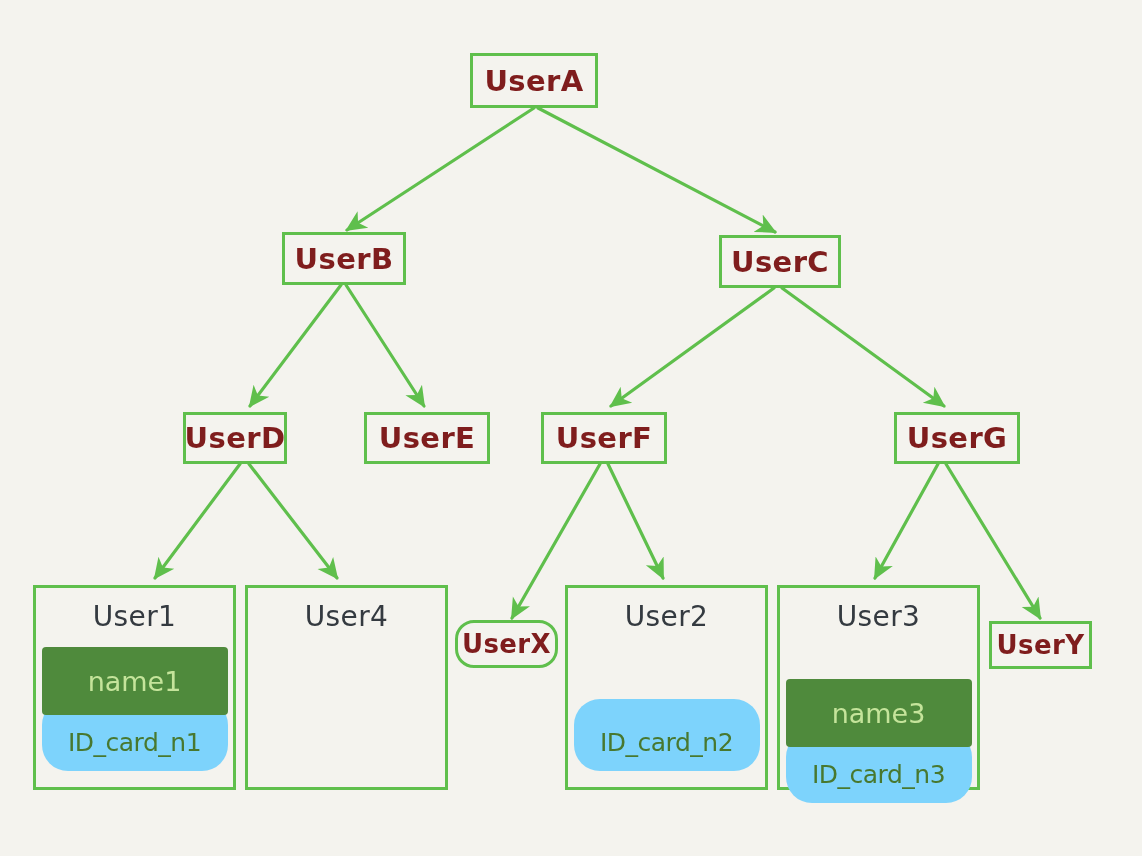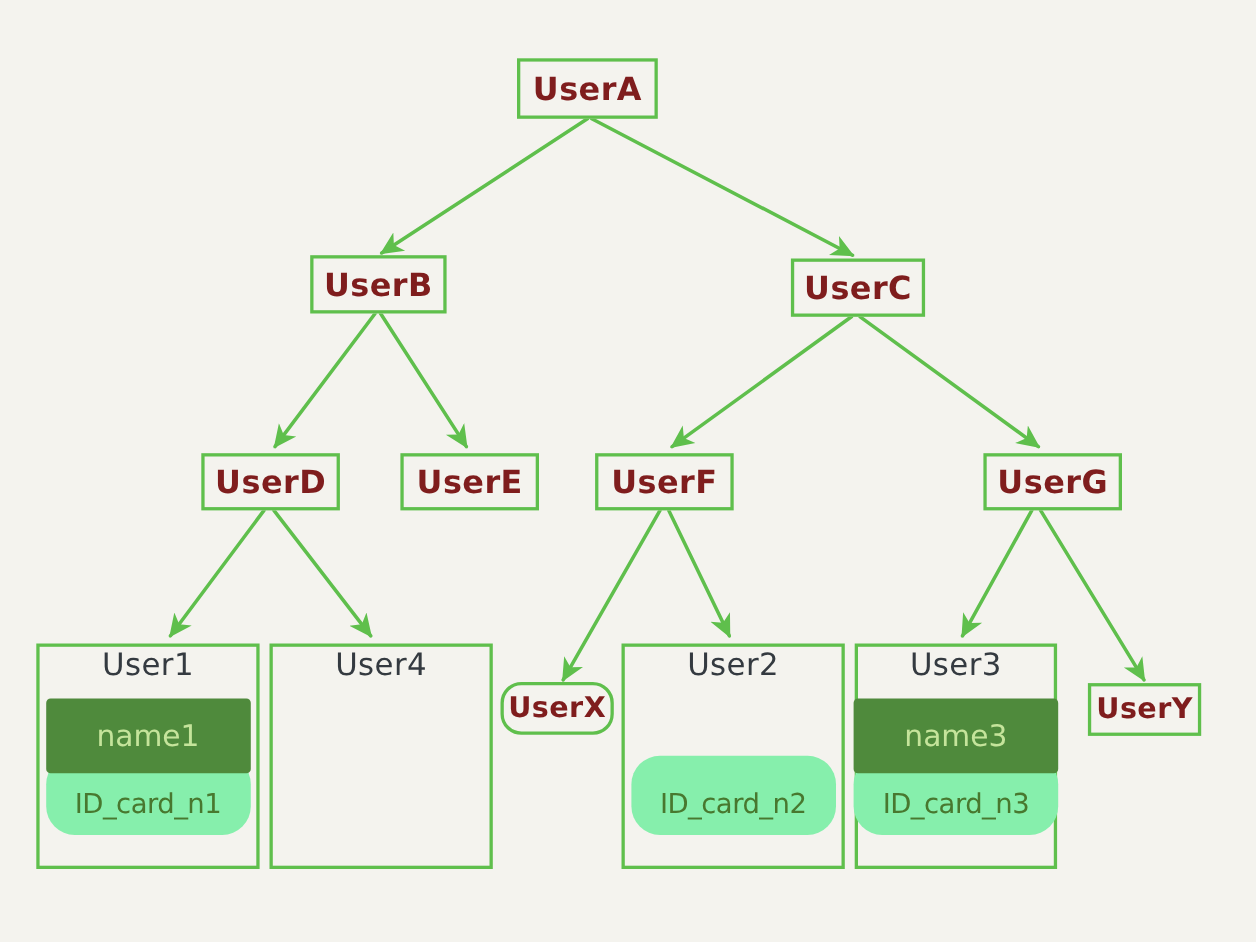--- a/index.html
+++ b/index.html
@@ -48,20 +48,21 @@
   }
   
   .leaf {
     position: absolute;
     box-sizing: border-box;
     border: 3px solid #5fbf4c;
     background: #f4f3ee;
     display: flex;
     flex-direction: column;
     align-items: center;
+    padding-top: 12px;
   }
   .leaf-title {
     color: #343a40;
     font-family: "DejaVu Sans", sans-serif;
     font-size: 28px;
     letter-spacing: 0.4px;
     margin-bottom: 14px;
     white-space: nowrap;
   }
   .pill-stack {
@@ -87,21 +88,21 @@
     background: #4f8a3c;
     color: #c5e49b;
     font-size: 27px;
     z-index: 2;
   }
   .pill-id {
     top: 52px;
     width: 186px;
     height: 72px;
     border-radius: 26px;
-    background: #86efac;
+    background: #7dd3fc;
     color: #48782f;
     font-size: 25px;
     letter-spacing: -0.5px;
     z-index: 1;
     padding-top: 14px;
   }
 </style>
 </head>
 <body>
 
@@ -133,21 +134,21 @@
     <span>UserA</span>
   </div>
 
   <div class="node" style="left:282px; top:232px; width:124px; height:53px;">
     <span>UserB</span>
   </div>
   <div class="node" style="left:719px; top:235px; width:122px; height:53px;">
     <span>UserC</span>
   </div>
 
-  <div class="node" style="left:183px; top:412px; width:126px; height:52px;">
+  <div class="node" style="left:183px; top:412px; width:104px; height:52px;">
     <span>UserD</span>
   </div>
   <div class="node" style="left:364px; top:412px; width:126px; height:52px;">
     <span>UserE</span>
   </div>
   <div class="node" style="left:894px; top:412px; width:126px; height:52px;">
     <span>UserG</span>
   </div>
   <div class="node" style="left:541px; top:412px; width:126px; height:52px;">
     <span>UserF</span>
@@ -172,21 +173,21 @@
     <div class="leaf-title">User4</div>
   </div>
 
   <div class="leaf" style="left:565px; top:585px; width:203px; height:205px;text-align:right;">
     <div class="leaf-title">User2</div>
     <div class="pill-stack">
       <div class="pill pill-id">ID_card_n2</div>
     </div>
   </div>
 
-  <div class="leaf" style="left:777px; top:585px; width:184px; height:205px;">
+  <div class="leaf" style="left:777px; top:585px; width:203px; height:205px;gap:32px;">
     <div class="leaf-title">User3</div>
     <div class="pill-stack">
       <div class="pill pill-name">name3</div>
       <div class="pill pill-id">ID_card_n3</div>
     </div>
   </div>
 
 </div>
 
 </body></html>

